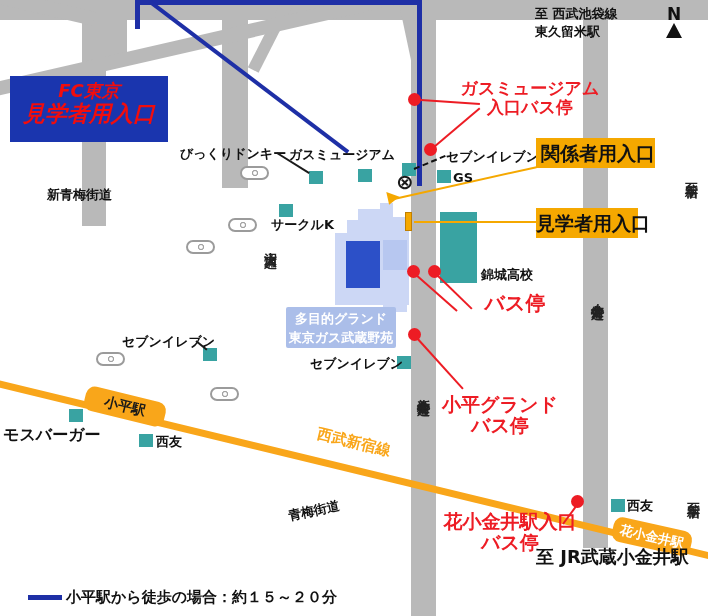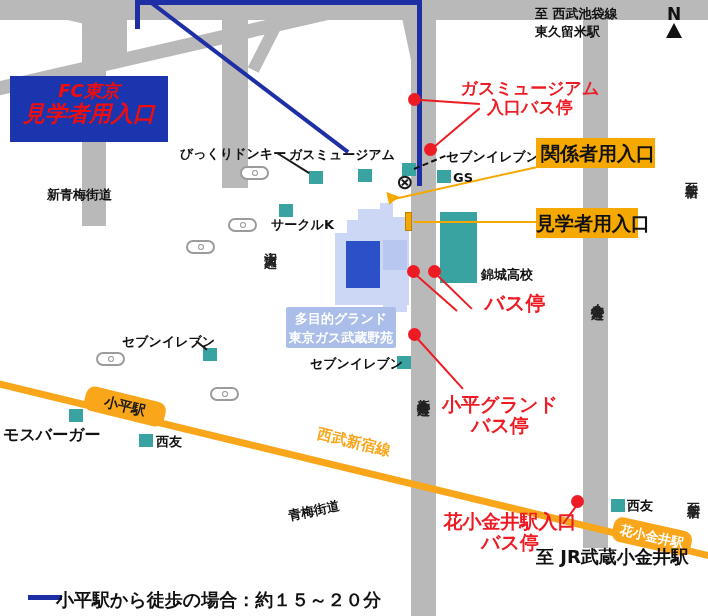--- a/index.html
+++ b/index.html
@@ -199,15 +199,15 @@
     </div>
   <div class="tl" style="left:210px;top:387px">
       <span></span>
       <span></span>
       <span></span>
     </div>
 
   <div style="left:396px;top:172px;font-size:21px;font-weight:bold;color:#1a1a1a;z-index:10;line-height:1">⊗</div>
 
   <div style="left:28px;top:595px;width:34px;height:5px;background:#1e2fa6;z-index:10"></div>
-  <div class="lbl" style="left:56px;top:588px;font-size:18px">小平駅から徒歩の場合：約１５～２０分</div>
+  <div class="lbl" style="left:66px;top:588px;font-size:15px">小平駅から徒歩の場合：約１５～２０分</div>
 
 </div>
 
 </body></html>

